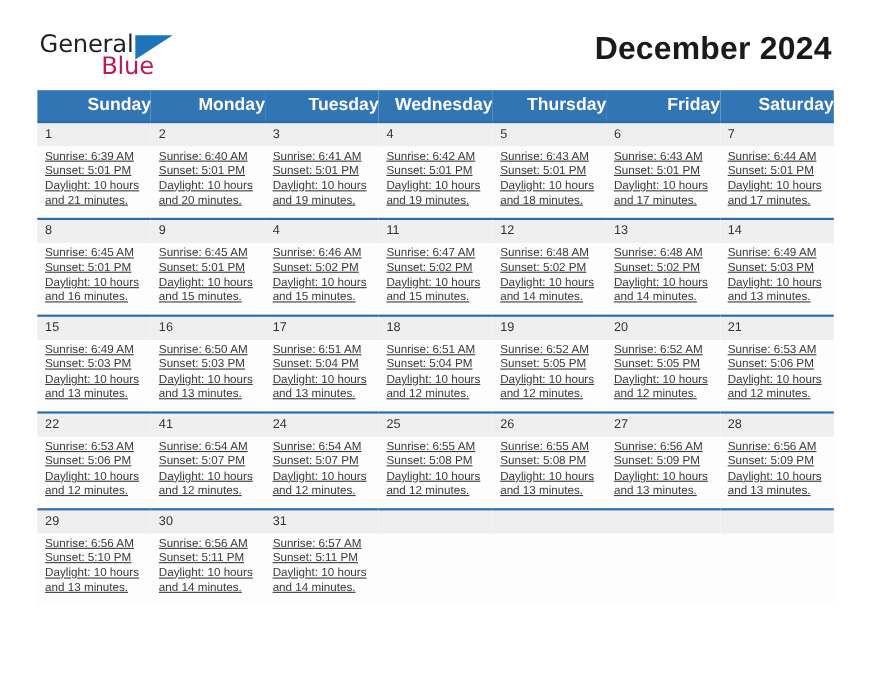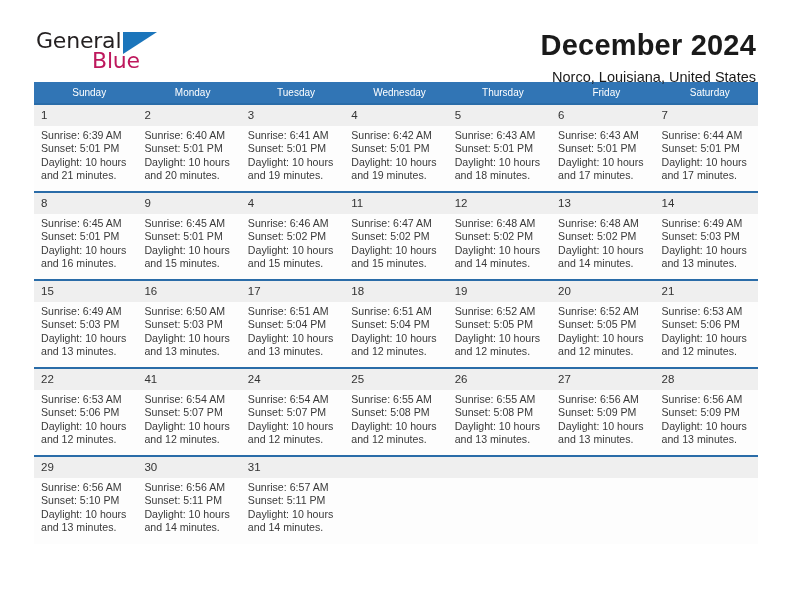--- a/index.html
+++ b/index.html
@@ -87,23 +87,23 @@
   
   .calendar {
     margin-top: 10px;
     width: 724px;
     border-collapse: collapse;
     table-layout: fixed;
   }
   .calendar th {
     background: #3175b5;
     color: #ffffff;
-    font-size: 10px;
-    font-weight: normal;
-    text-align: center;
+    font-size: 16px;
+    font-weight: bold;
+    text-align: right;
     padding: 5px 0 5px 7px;
     height: 11px;
     border: none;
   }
   .weekrow > td {
     vertical-align: top;
     padding: 0;
     border-top: 2px solid #2a6ca8;
     background: #fdfdfd;
   }
@@ -118,40 +118,40 @@
     padding: 4px 0 4px 7px;
     line-height: 13px;
     height: 21px;
     box-sizing: border-box;
   }
   .info {
     padding: 3px 6px 0 7px;
     font-size: 10.6px;
     line-height: 13.4px;
     color: #3a3a3a;
+    text-decoration: underline;
   }
   .info div { white-space: nowrap; }
   .empty .daynum { color: transparent; }
 </style>
 </head>
 <body>
 
 <div class="page">
 
   <div class="header">
 
     <div class="logo">
       <span class="logo-general">General</span>
       <span class="logo-triangle"></span>
       <span class="logo-blue">Blue</span>
     </div>
 
     <div class="titles">
       <div class="month-title">December 2024</div>
-      <div class="location-title">Norco, Louisiana, United States</div>
     </div>
 
   </div>
 
   <table class="calendar">
     <thead>
       <tr>
         <th>Sunday</th>
         <th>Monday</th>
         <th>Tuesday</th>

